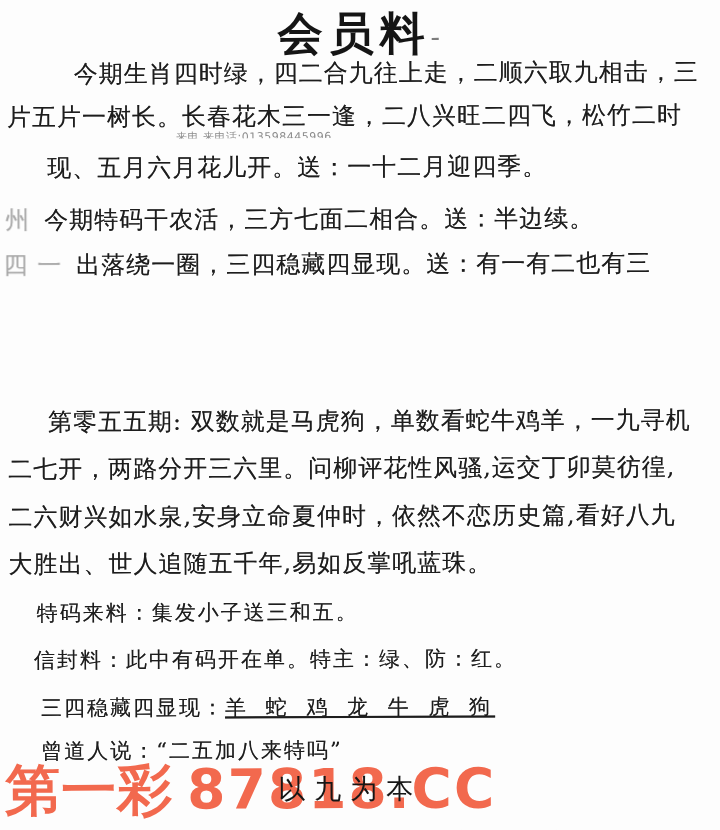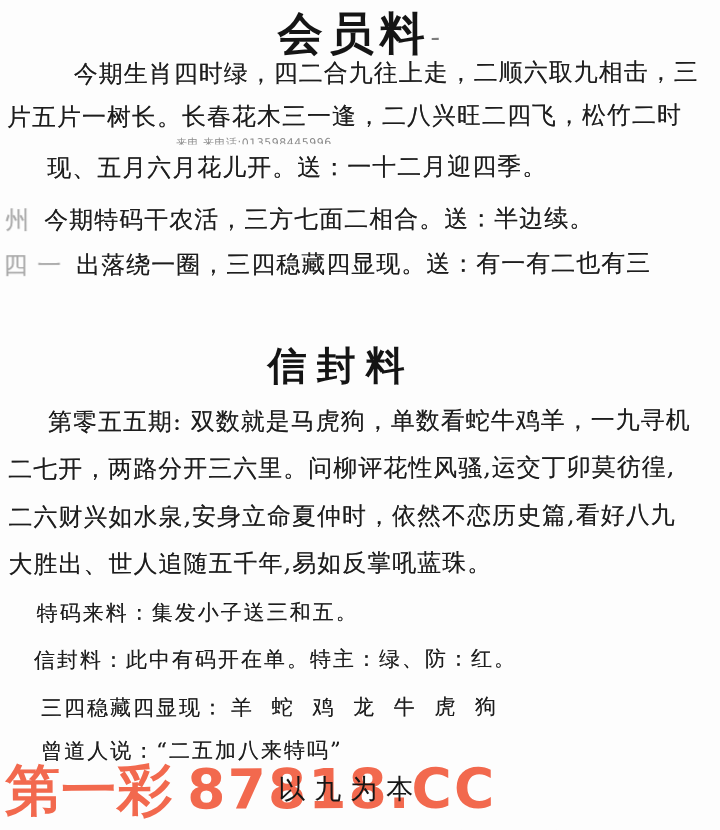--- a/index.html
+++ b/index.html
@@ -55,21 +55,21 @@
   .phone-mark {
     position: absolute;
     font-family: "DejaVu Sans", sans-serif;
     font-size: 11px;
     letter-spacing: .5px;
     color: #6f6f6f;
     height: 9px;
     overflow: hidden;
     opacity: .8;
   }
-  .zodiac-animals { letter-spacing: 5px; word-spacing: 3px; margin-left: 6px; }
+  .zodiac-animals { letter-spacing: 5px; word-spacing: 3px; margin-left: 0; text-decoration: underline; }
   .bottom-hand {
     position: absolute;
     font-size: 27px;
     letter-spacing: 9px;
     color: #161616;
     z-index: 3;
   }
   .red-watermark {
     position: absolute;
     font-family: "DejaVu Sans", sans-serif;
@@ -87,34 +87,33 @@
 
 <div class="page">
 
   <div class="title-main" style="top:4px; left:0;">
     <span>会员料</span><span class="title-dash">–</span>
   </div>
 
   <div class="line" style="top:57px; left:75px;">今期生肖四时绿，四二合九往上走，二顺六取九相击，三</div>
   <div class="line" style="top:100px; left:8px;">片五片一树长。长春花木三一逢，二八兴旺二四飞，松竹二时</div>
 
-  <div class="phone-mark" style="top:135px; left:177px;">来电 来电话:013598445996</div>
+  <div class="phone-mark" style="top:129px; left:177px;">来电 来电话:013598445996</div>
 
   <div class="line" style="top:151px; left:48px;">现、五月六月花儿开。送：一十二月迎四季。</div>
 
   <div class="line" style="top:203px; left:6px;">
     <span class="faint">州</span><span>今期特码干农活，三方七面二相合。送：半边续。</span>
   </div>
 
   <div class="line" style="top:248px; left:4px;">
     <span class="faint">四 一</span><span>出落绕一圈，三四稳藏四显现。送：有一有二也有三</span>
   </div>
 
 
-  <div class="title-sub" style="top:339px; left:268px;">信封料</div>
 
   <div class="line" style="top:405px; left:48px;">第零五五期: 双数就是马虎狗，单数看蛇牛鸡羊，一九寻机</div>
   <div class="line" style="top:452px; left:8px;">二七开，两路分开三六里。问柳评花性风骚,运交丁卯莫彷徨,</div>
   <div class="line" style="top:500px; left:8px;">二六财兴如水泉,安身立命夏仲时，依然不恋历史篇,看好八九</div>
   <div class="line" style="top:547px; left:8px;">大胜出、世人追随五千年,易如反掌吼蓝珠。</div>
 
   <div class="line sm" style="top:598px; left:36px;">特码来料：集发小子送三和五。</div>
   <div class="line sm" style="top:645px; left:33px;">信封料：此中有码开在单。特主：绿、防：红。</div>
 
   <div class="line sm" style="top:693px; left:40px;">

